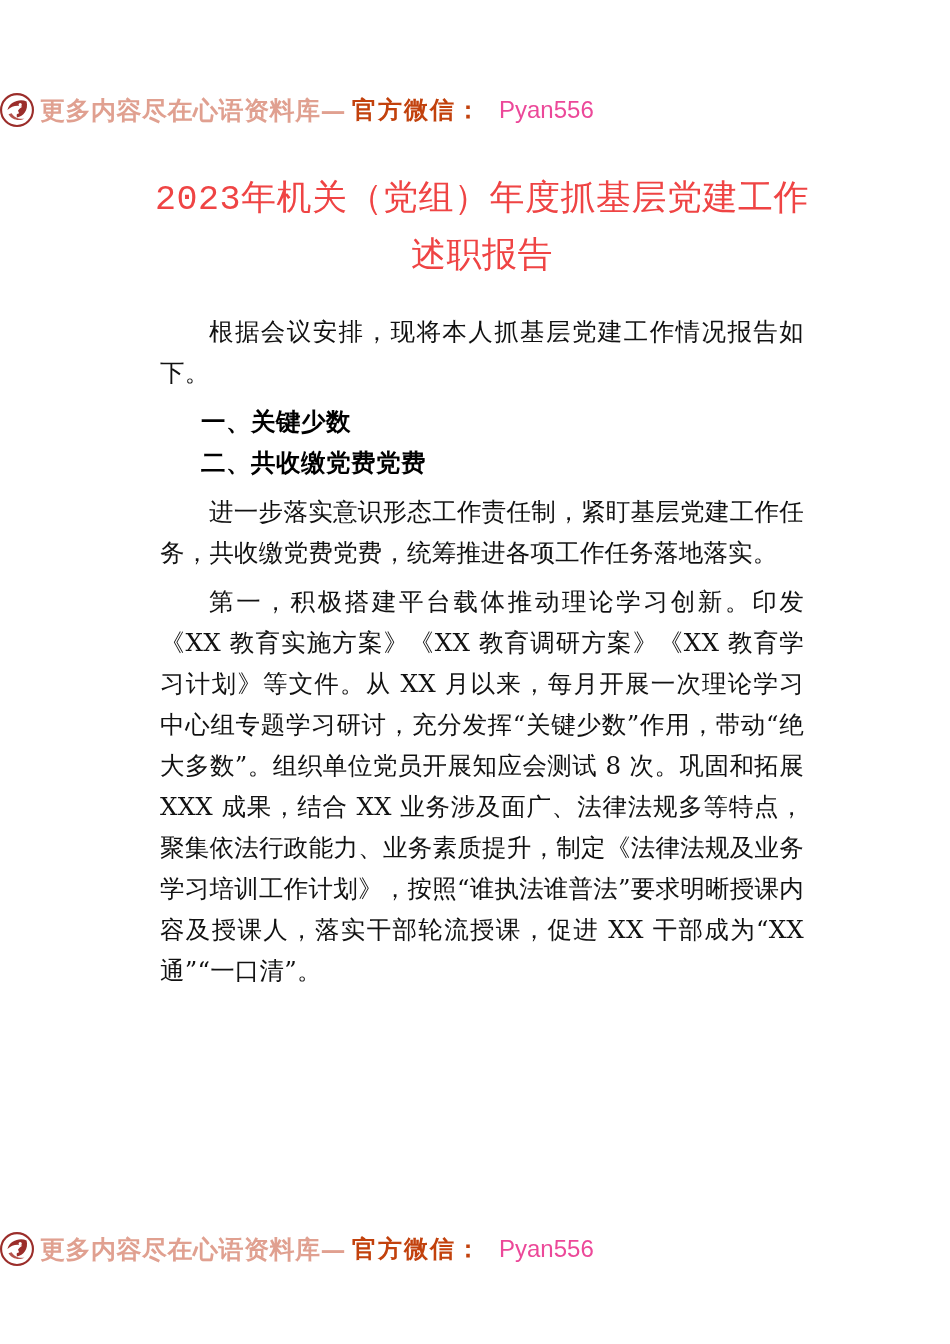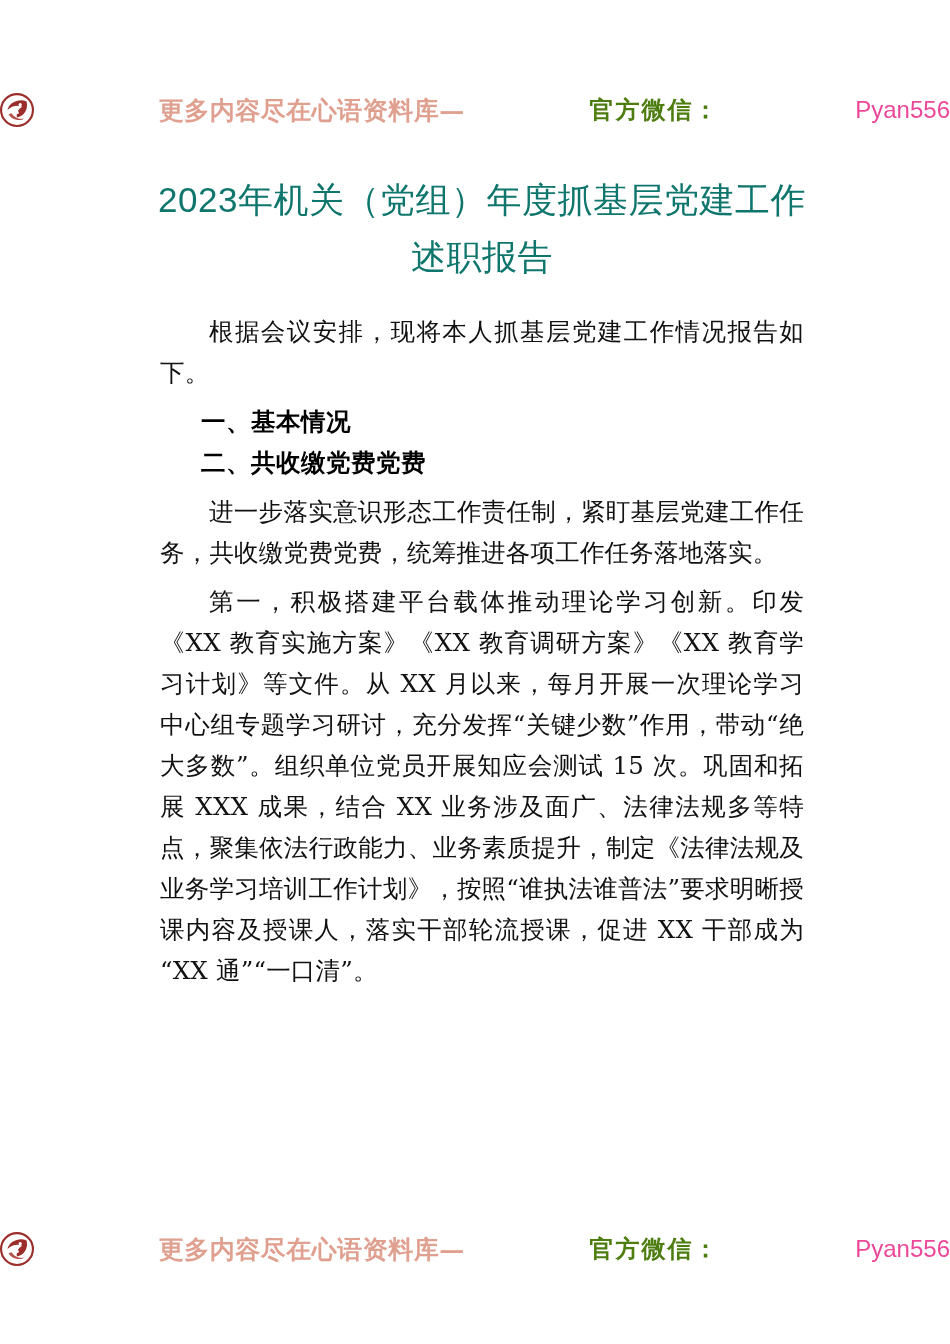--- a/index.html
+++ b/index.html
@@ -26,21 +26,21 @@
     background: #ffffff;
   }
 
   
   .watermark {
     position: absolute;
     left: 0;
     width: 950px;
     display: flex;
     align-items: center;
-    justify-content: space-between;
+    justify-content: flex-start;
     gap: 6px;
     user-select: none;
   }
   .watermark-top { top: 93px; }
   .watermark-bottom { top: 1232px; }
 
   .wm-logo {
     width: 34px;
     height: 34px;
     flex: 0 0 34px;
@@ -54,21 +54,21 @@
     letter-spacing: 0.5px;
     color: #e0a090;
     white-space: nowrap;
     line-height: 1;
   }
   .wm-text-2 {
     font-family: "DejaVu Serif", "Liberation Serif", serif;
     font-size: 24px;
     font-weight: 700;
     letter-spacing: 2px;
-    color: #4d7c0f;
+    color: #c2410c;
     white-space: nowrap;
     line-height: 1;
   }
   .wm-text-3 {
     font-family: Liberation Sans, sans-serif;
     font-size: 24px;
     font-weight: 400;
     letter-spacing: 0px;
     color: #ec4899;
     white-space: nowrap;
@@ -78,28 +78,28 @@
 
   
   .doc {
     position: absolute;
     left: 152px;
     top: 172px;
     width: 660px;
   }
 
   .doc-title {
-    font-family: Liberation Sans, sans-serif;
+    font-family: Liberation Mono, monospace;
     font-size: 35px;
     font-weight: 400;
     line-height: 1.62;
     text-align: center;
     letter-spacing: 0.5px;
     margin: 0 0 26px 0;
-    color: #0f766e;
+    color: #ef4444;
   }
 
   .para {
     font-family: "DejaVu Serif", "Liberation Serif", serif;
     font-size: 24.5px;
     line-height: 41px;
     text-align: justify;
     text-align-last: left;
     text-justify: inter-ideograph;
     margin: 8px;
@@ -136,28 +136,28 @@
     <span class="wm-text-2">官方微信：</span>
     <span class="wm-text-3">Pyan556</span>
   </div>
 
   <div class="doc">
 
     <h1 class="doc-title">2023年机关（党组）年度抓基层党建工作述职报告</h1>
 
     <p class="para">根据会议安排，现将本人抓基层党建工作情况报告如下。</p>
 
-    <p class="heading">一、基本情况</p>
+    <p class="heading">一、关键少数</p>
 
 
     <p class="heading">二、共收缴党费党费</p>
 
     <p class="para">进一步落实意识形态工作责任制，紧盯基层党建工作任务，共收缴党费党费，统筹推进各项工作任务落地落实。</p>
 
-    <p class="para">第一，积极搭建平台载体推动理论学习创新。印发《XX 教育实施方案》《XX 教育调研方案》《XX 教育学习计划》等文件。从 XX 月以来，每月开展一次理论学习中心组专题学习研讨，充分发挥“关键少数”作用，带动“绝大多数”。组织单位党员开展知应会测试 15 次。巩固和拓展 XXX 成果，结合 XX 业务涉及面广、法律法规多等特点，聚集依法行政能力、业务素质提升，制定《法律法规及业务学习培训工作计划》，按照“谁执法谁普法”要求明晰授课内容及授课人，落实干部轮流授课，促进 XX 干部成为“XX 通”“一口清”。</p>
+    <p class="para">第一，积极搭建平台载体推动理论学习创新。印发《XX 教育实施方案》《XX 教育调研方案》《XX 教育学习计划》等文件。从 XX 月以来，每月开展一次理论学习中心组专题学习研讨，充分发挥“关键少数”作用，带动“绝大多数”。组织单位党员开展知应会测试 8 次。巩固和拓展 XXX 成果，结合 XX 业务涉及面广、法律法规多等特点，聚集依法行政能力、业务素质提升，制定《法律法规及业务学习培训工作计划》，按照“谁执法谁普法”要求明晰授课内容及授课人，落实干部轮流授课，促进 XX 干部成为“XX 通”“一口清”。</p>
 
   </div>
 
   <div class="watermark watermark-bottom">
     <svg class="wm-logo" viewBox="0 0 64 64" aria-hidden="true">
       <circle cx="32" cy="32" r="30" fill="none" stroke="#9b2d2a" stroke-width="4"></circle>
       <path d="M50 16 C38 10 18 16 14 32 C22 24 34 22 42 26 C34 30 30 38 32 46 C44 44 54 32 50 16 Z" fill="#9b2d2a"></path>
       <path d="M16 40 C22 50 36 54 46 48 C36 50 26 46 22 38 Z" fill="#b5524c"></path>
       <circle cx="38" cy="22" r="3" fill="#ffffff"></circle>
       <path d="M26 34 l7 -3 l3 7 l-7 3 z" fill="#ffffff"></path>

